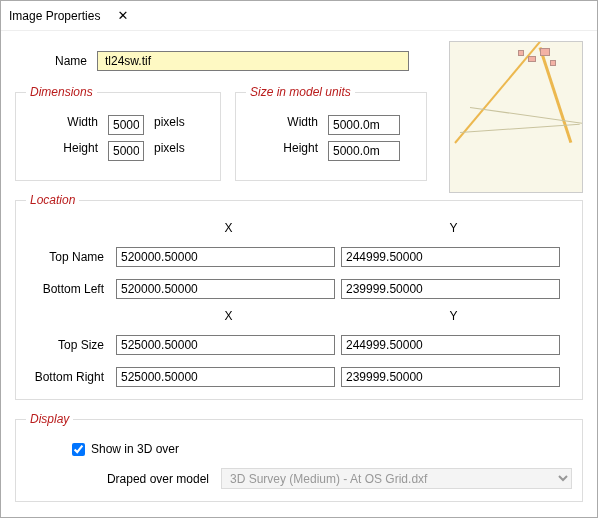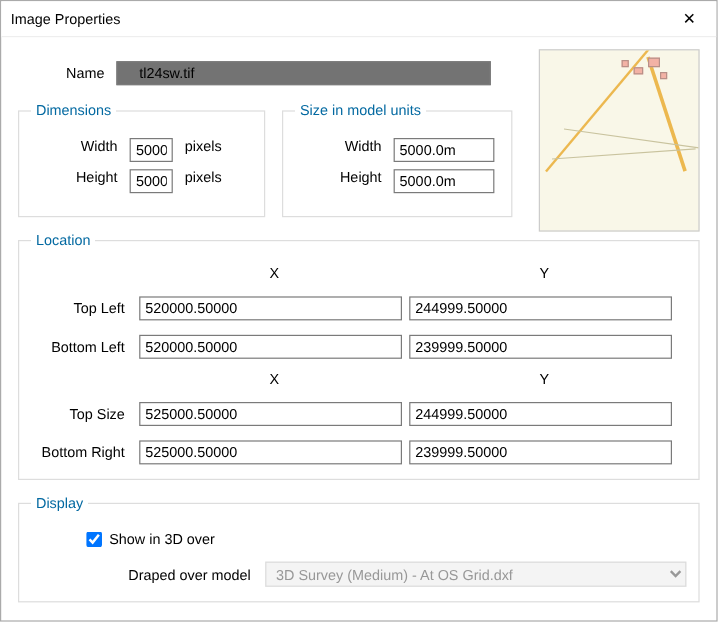--- a/index.html
+++ b/index.html
@@ -1,30 +1,30 @@
 <!DOCTYPE html>
 <html><head>
 <meta charset="utf-8">
 <style>
 * { box-sizing: border-box; margin: 0; padding: 0; font-family: "Segoe UI", Tahoma, sans-serif; font-size: 12px; }
 body { background: #fff; width: 598px; height: 518px; border: 1px solid #aaa; overflow: hidden; }
-.titlebar { display: flex; justify-content: space-between; align-items: center; height: 30px; padding: 0 0 0 8px; background: #fff; border-bottom: 1px solid #eee; }
+.titlebar { display: flex; justify-content: flex-start; align-items: center; height: 30px; padding: 0 0 0 8px; background: #fff; border-bottom: 1px solid #eee; }
 .titlebar .title { color: #000; }
 .titlebar .close { width: 45px; height: 30px; display: flex; align-items: center; justify-content: center; cursor: pointer; font-family: Arial; font-size: 13px; }
 .content { padding: 12px 14px 10px 14px; position: relative; }
 .name-row { display: flex; align-items: center; margin: 8px 0 14px 0; }
 .name-row label { width: 82px; text-align: right; padding-right: 10px; }
-.name-row input { width: 312px; height: 20px; border: 1px solid #7a7a7a; padding: 0 18px; background: #737373; }
+.name-row input { width: 312px; height: 20px; border: 1px solid #7a7a7a; padding: 0 7px; background: #fef9c3; }
 fieldset { border: 1px solid #ddd; padding: 10px 10px 12px 10px; margin-bottom: 12px; }
-legend { padding: 0 4px; color: #0369a1; }
+legend { padding: 0 4px; color: #b91c1c; font-style: italic; }
 .dim-row { display: flex; margin: 6px 0; }
 .dim-row label { width: 82px; text-align: right; padding-right: 10px; }
 .dim-row input { width: 36px; height: 20px; border: 1px solid #7a7a7a; padding: 0 4px; }
 .dim-row .unit { margin-left: 10px; }
-.dim-row input.wide { width: 84px; }
+.dim-row input.wide { width: 72px; }
 .top-row { display: flex; gap: 14px; }
 .top-row fieldset { flex: 0 0 auto; }
 .thumb { flex: 1; border: 1px solid #ccc; background: #f9f7e8; margin-left: 8px; position: relative; overflow: hidden; height: 152px; width: 140px; }
 .road { position: absolute; background: #ecb84f; height: 2px; transform-origin: left center; }
 .bldg { position: absolute; background: #f3b2a5; border: 1px solid #b89088; }
 .loc-grid { display: flex; flex-wrap: wrap; gap: 10px 30px; padding: 4px 6px 0 6px; }
 .loc-col { display: flex; flex-direction: column; gap: 12px; flex: 1 0 46%; }
 .loc-head { display: flex; }
 .loc-head .lbl { width: 84px; }
 .loc-head .xc, .loc-head .yc { flex: 1; text-align: center; }
@@ -99,21 +99,21 @@
   <fieldset>
     <legend>Location</legend>
     <div class="loc-grid">
       <div class="loc-col">
         <div class="loc-head">
           <span class="lbl"></span>
           <span class="xc">X</span>
           <span class="yc">Y</span>
         </div>
         <div class="loc-row2">
-          <span class="lbl">Top Left</span>
+          <span class="lbl">Top Name</span>
           <input value="520000.50000" style="">
           <input value="244999.50000" style="">
         </div>
         <div class="loc-row2">
           <span class="lbl">Bottom Left</span>
           <input value="520000.50000" style="">
           <input value="239999.50000" style="">
         </div>
       </div>
       <div class="loc-col">

